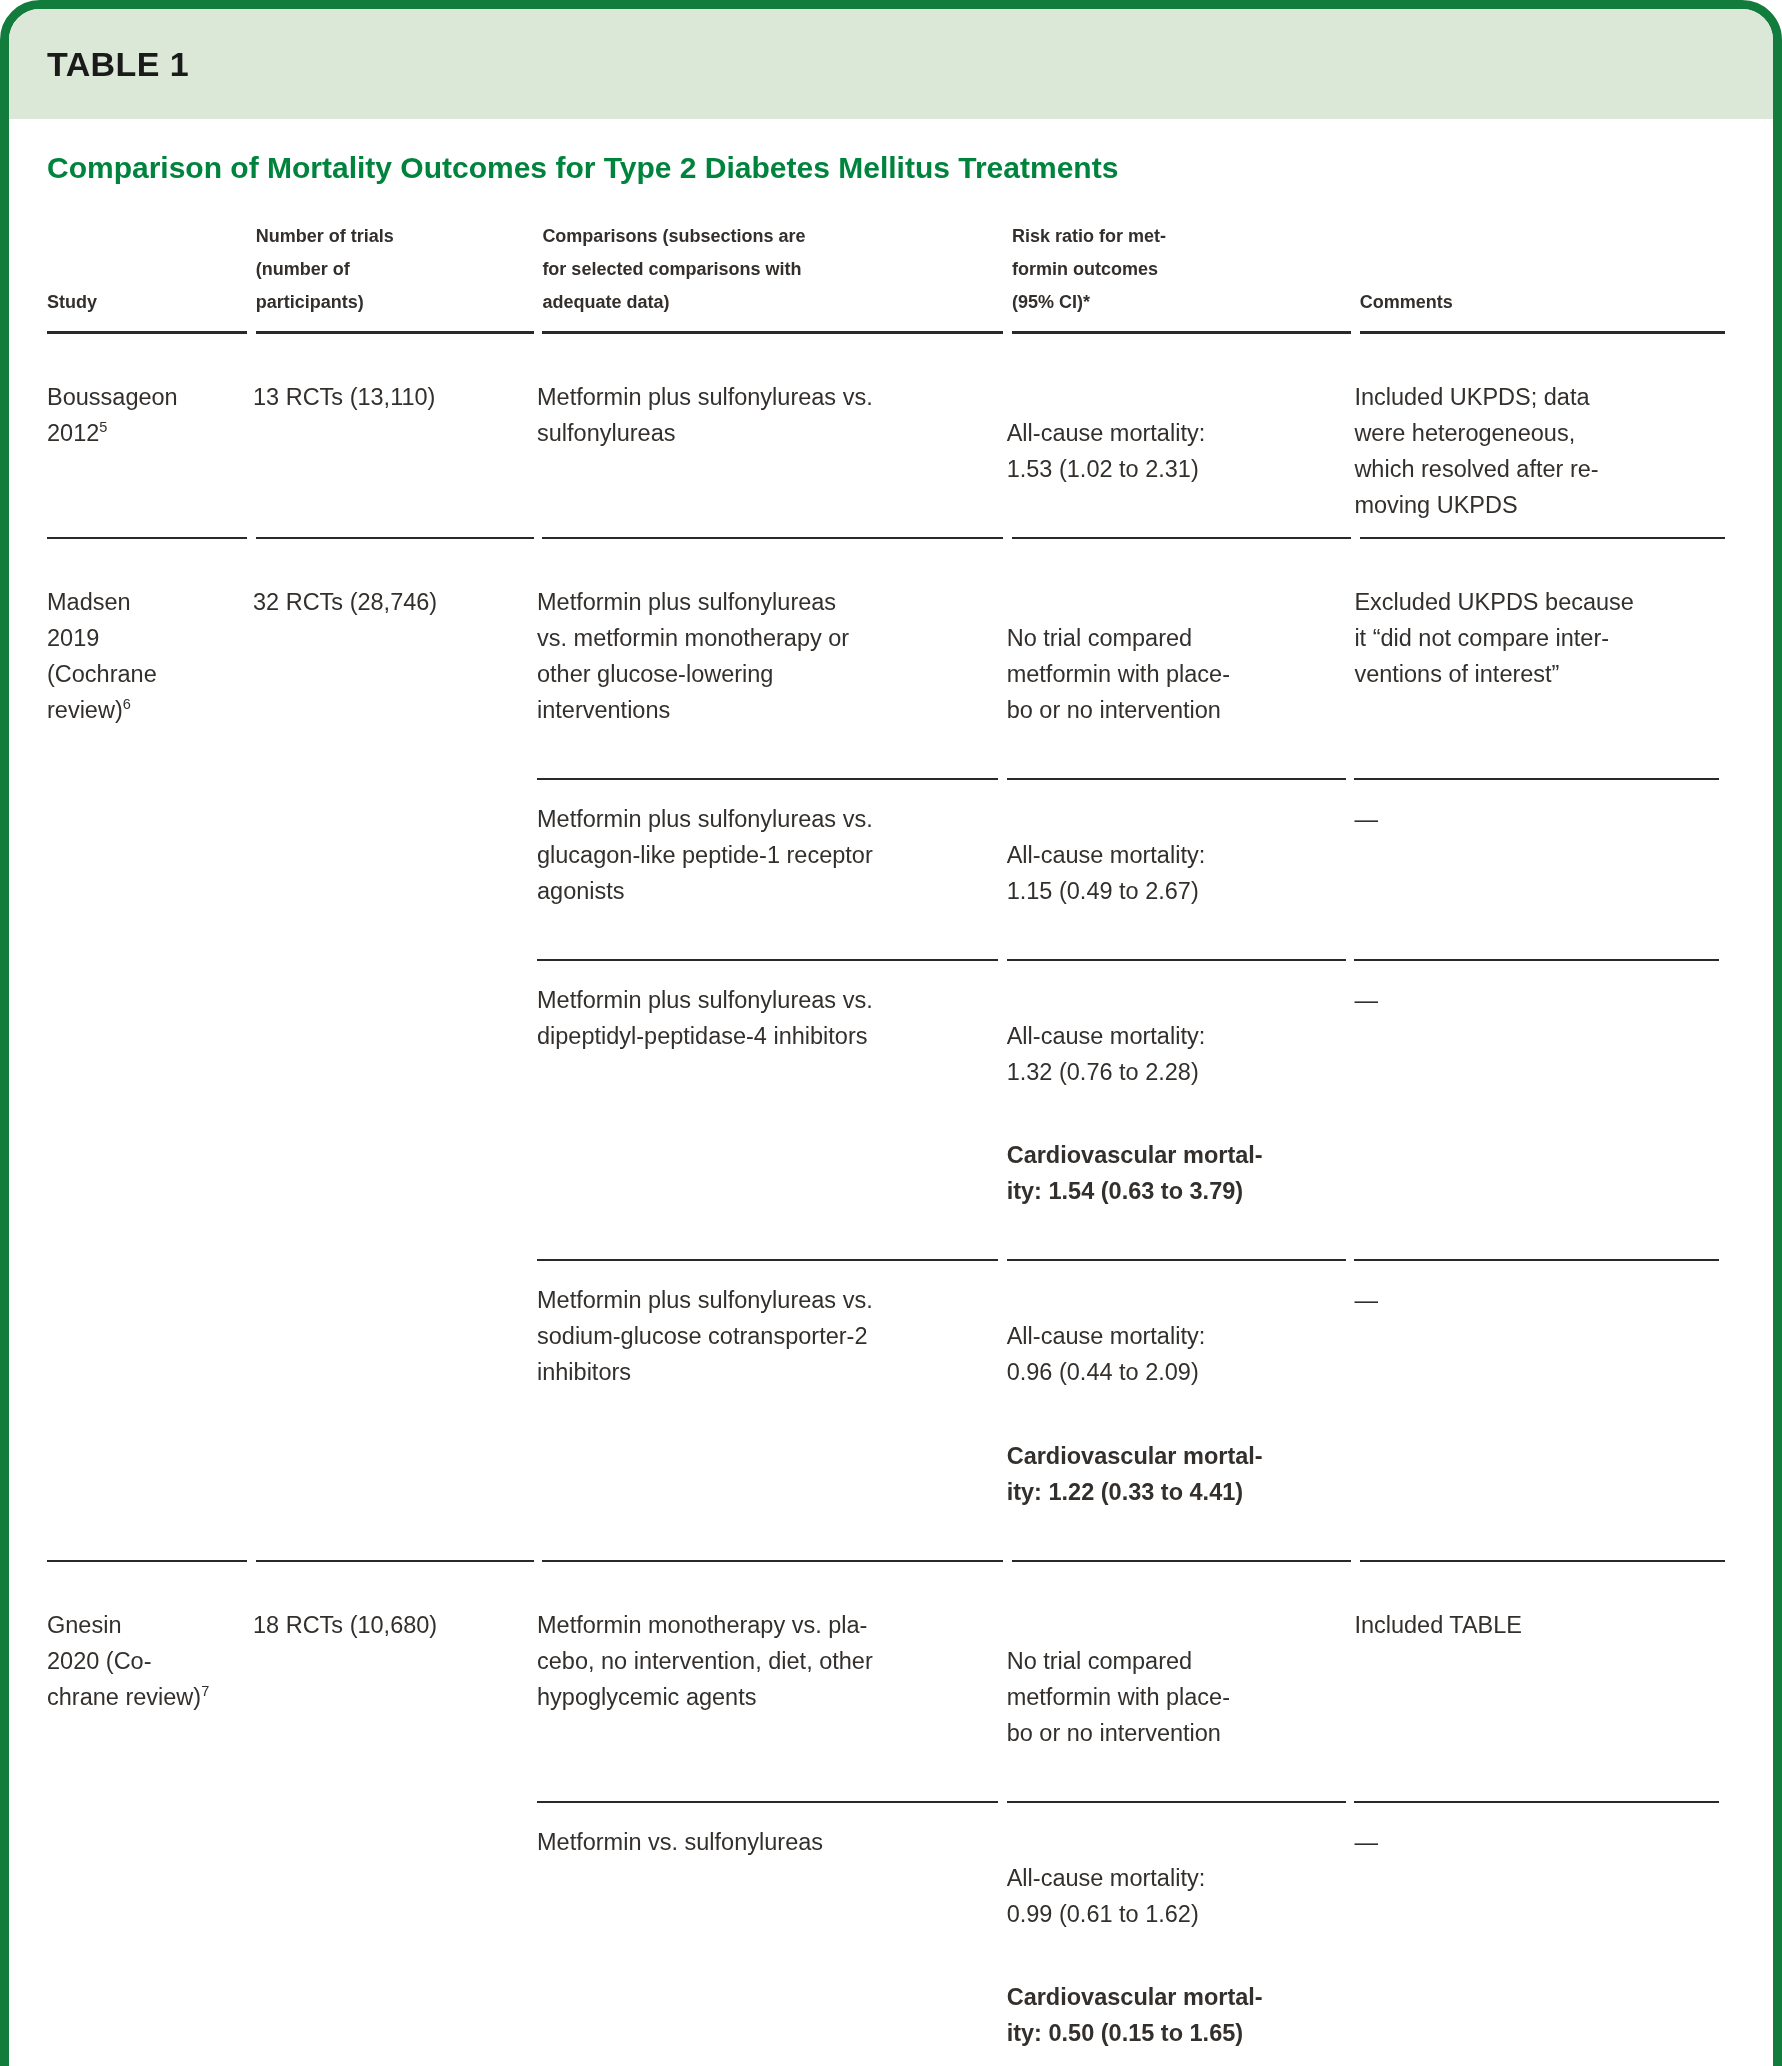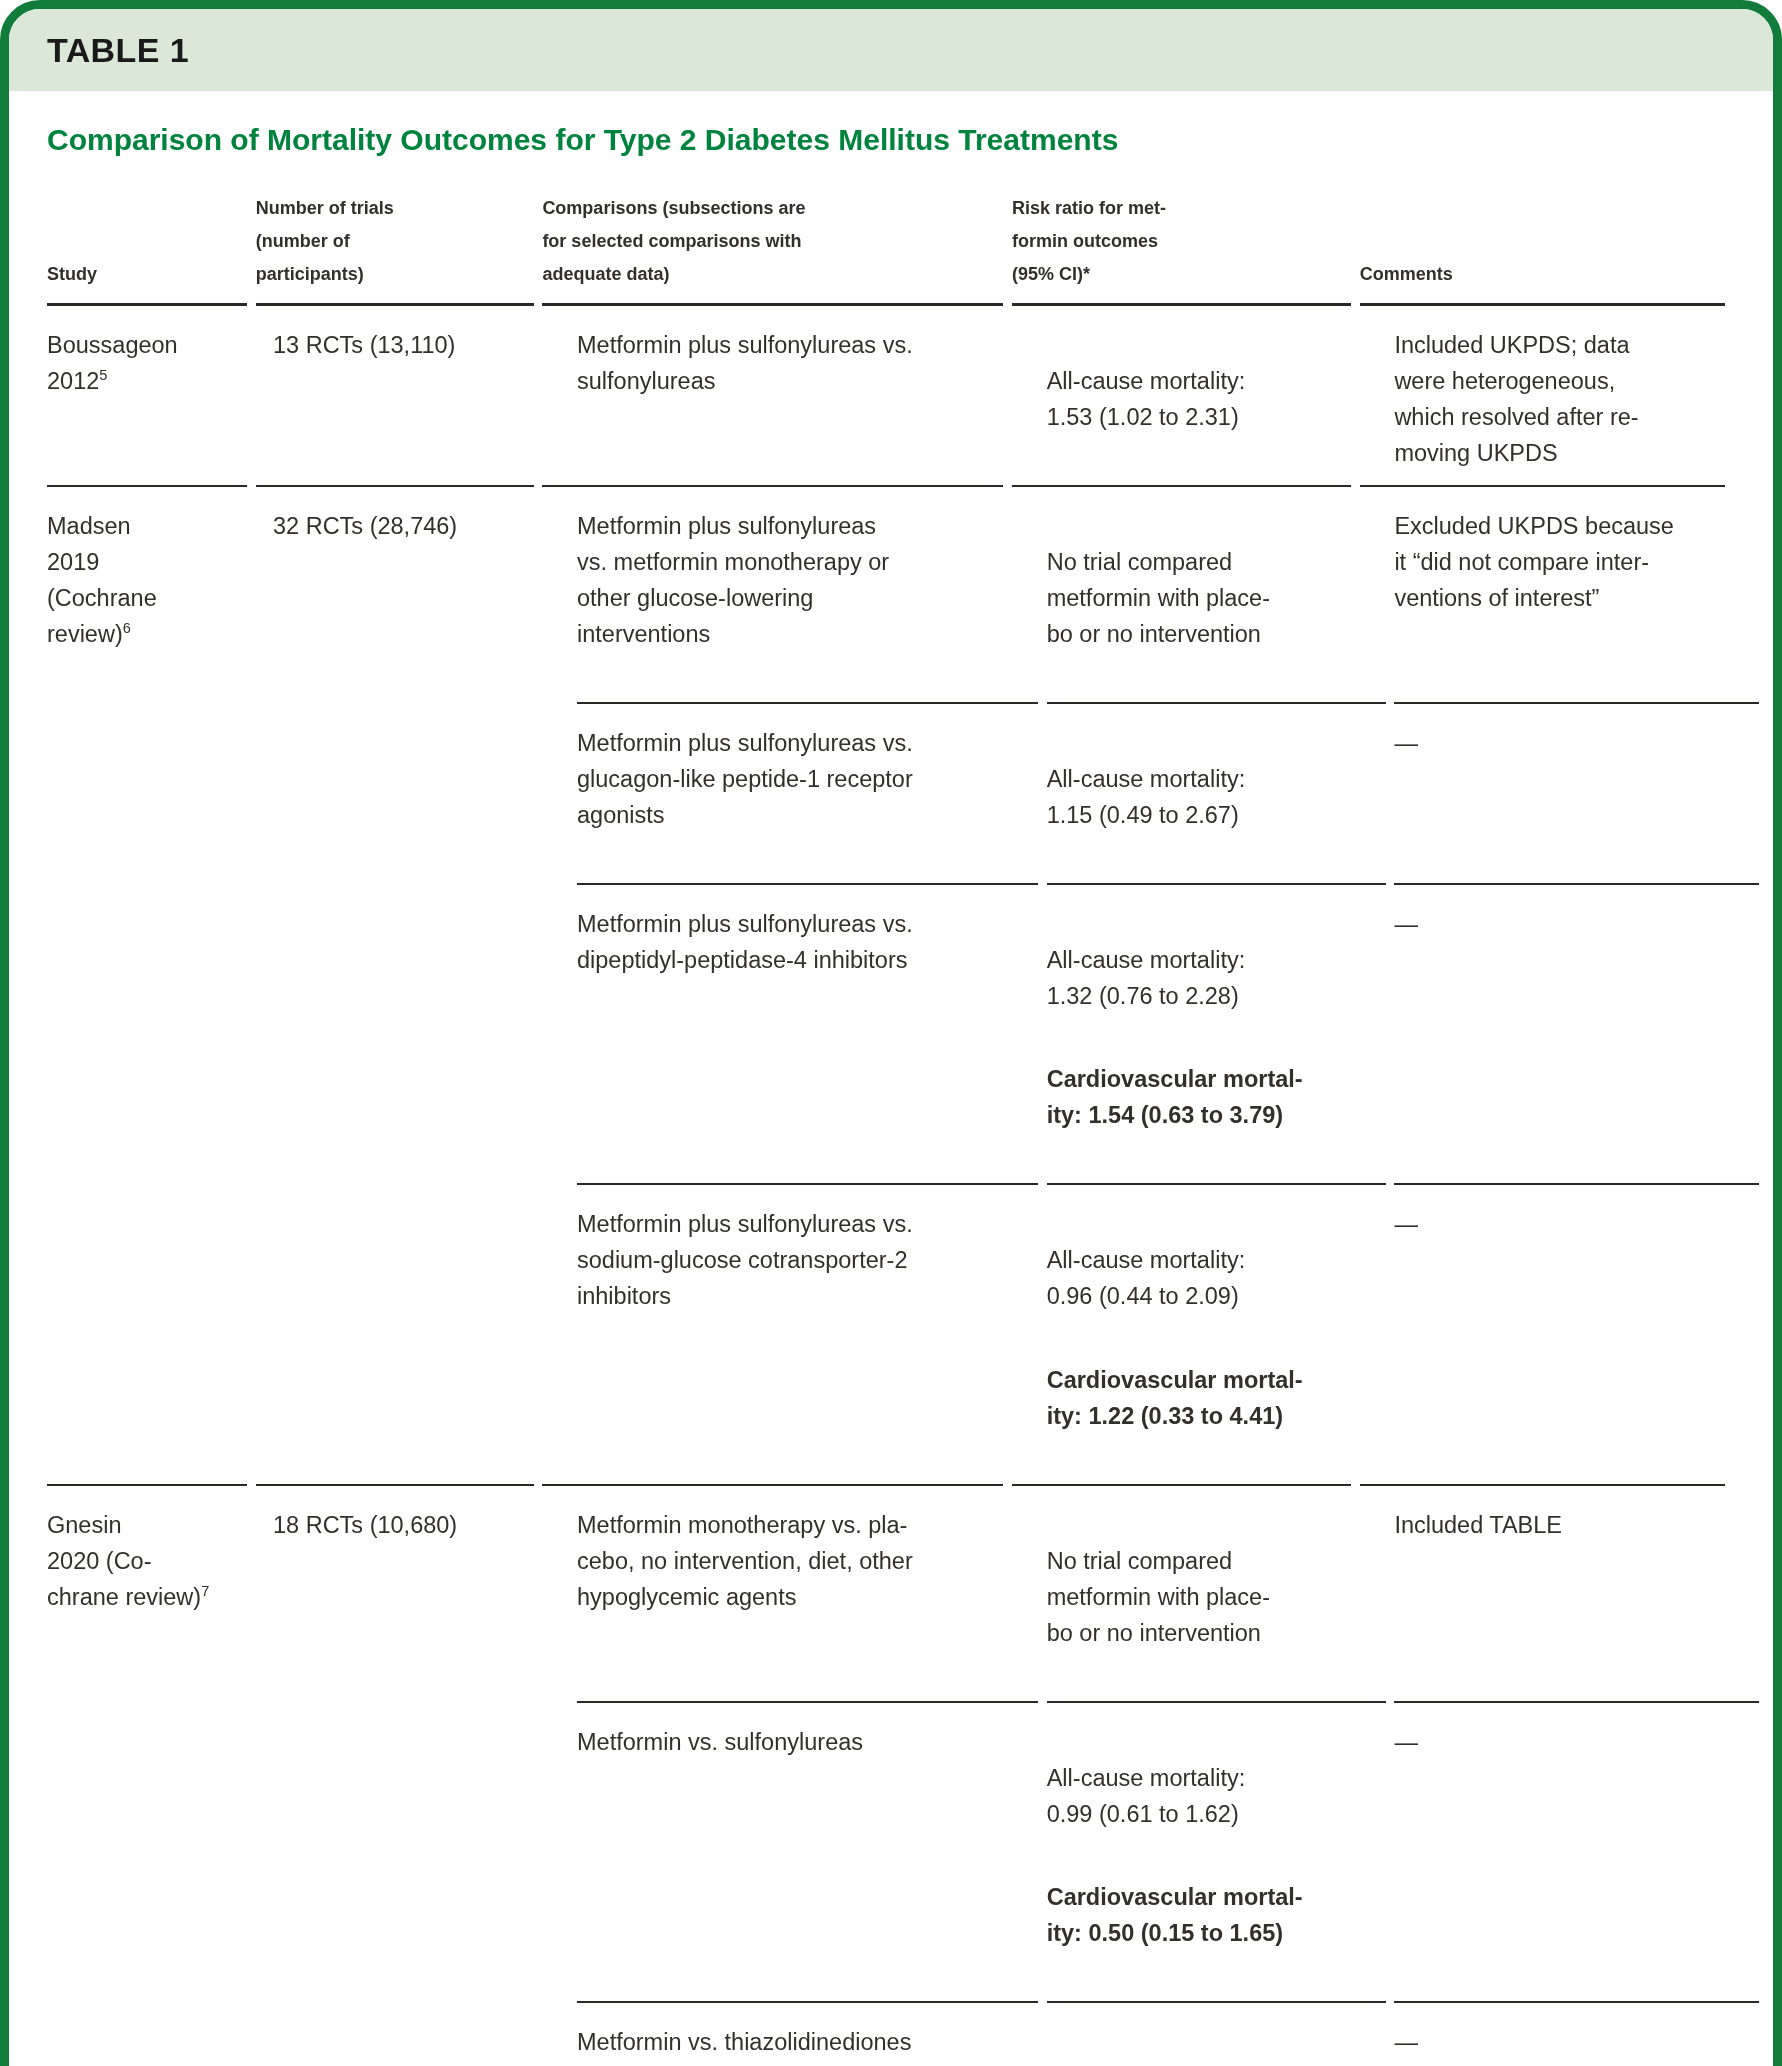--- a/index.html
+++ b/index.html
@@ -22,21 +22,21 @@
     min-height: 2067px;
     border: 9.6px solid var(--border-green);
     border-radius: 40px;
     background: #ffffff;
     overflow: hidden;
     display: flex;
     flex-direction: column;
   }
   .band {
     background: var(--band-green);
-    height: 82px;
+    height: 110px;
     display: flex;
     align-items: center;
     padding-left: 38px;
     flex: 0 0 auto;
   }
   .band-label {
     font-size: 34px;
     font-weight: 700;
     color: #1a1a1a;
     letter-spacing: 0.4px;
@@ -72,22 +72,23 @@
     font-weight: 700;
     line-height: 33px;
     white-space: pre-line;
     padding-bottom: 12px;
   }
   .rule b, .srule b { display: block; border-top: 2.6px solid var(--rule); }
   .rule.thick b { border-top-width: 3.5px; }
   .row {
     display: grid;
     grid-template-columns: 200px 278px 1182px;
-    column-gap: 26px;
+    column-gap: 6px;
     width: 1677px;
+    margin-top: 24px;
   }
   .cell {
     font-size: 23.5px;
     line-height: 36px;
     white-space: pre-line;
     padding: 21px 0 14px 0;
   }
   .subrow .cell { padding: 21px 0 14px 0; }
   sup {
     font-size: 0.62em;

